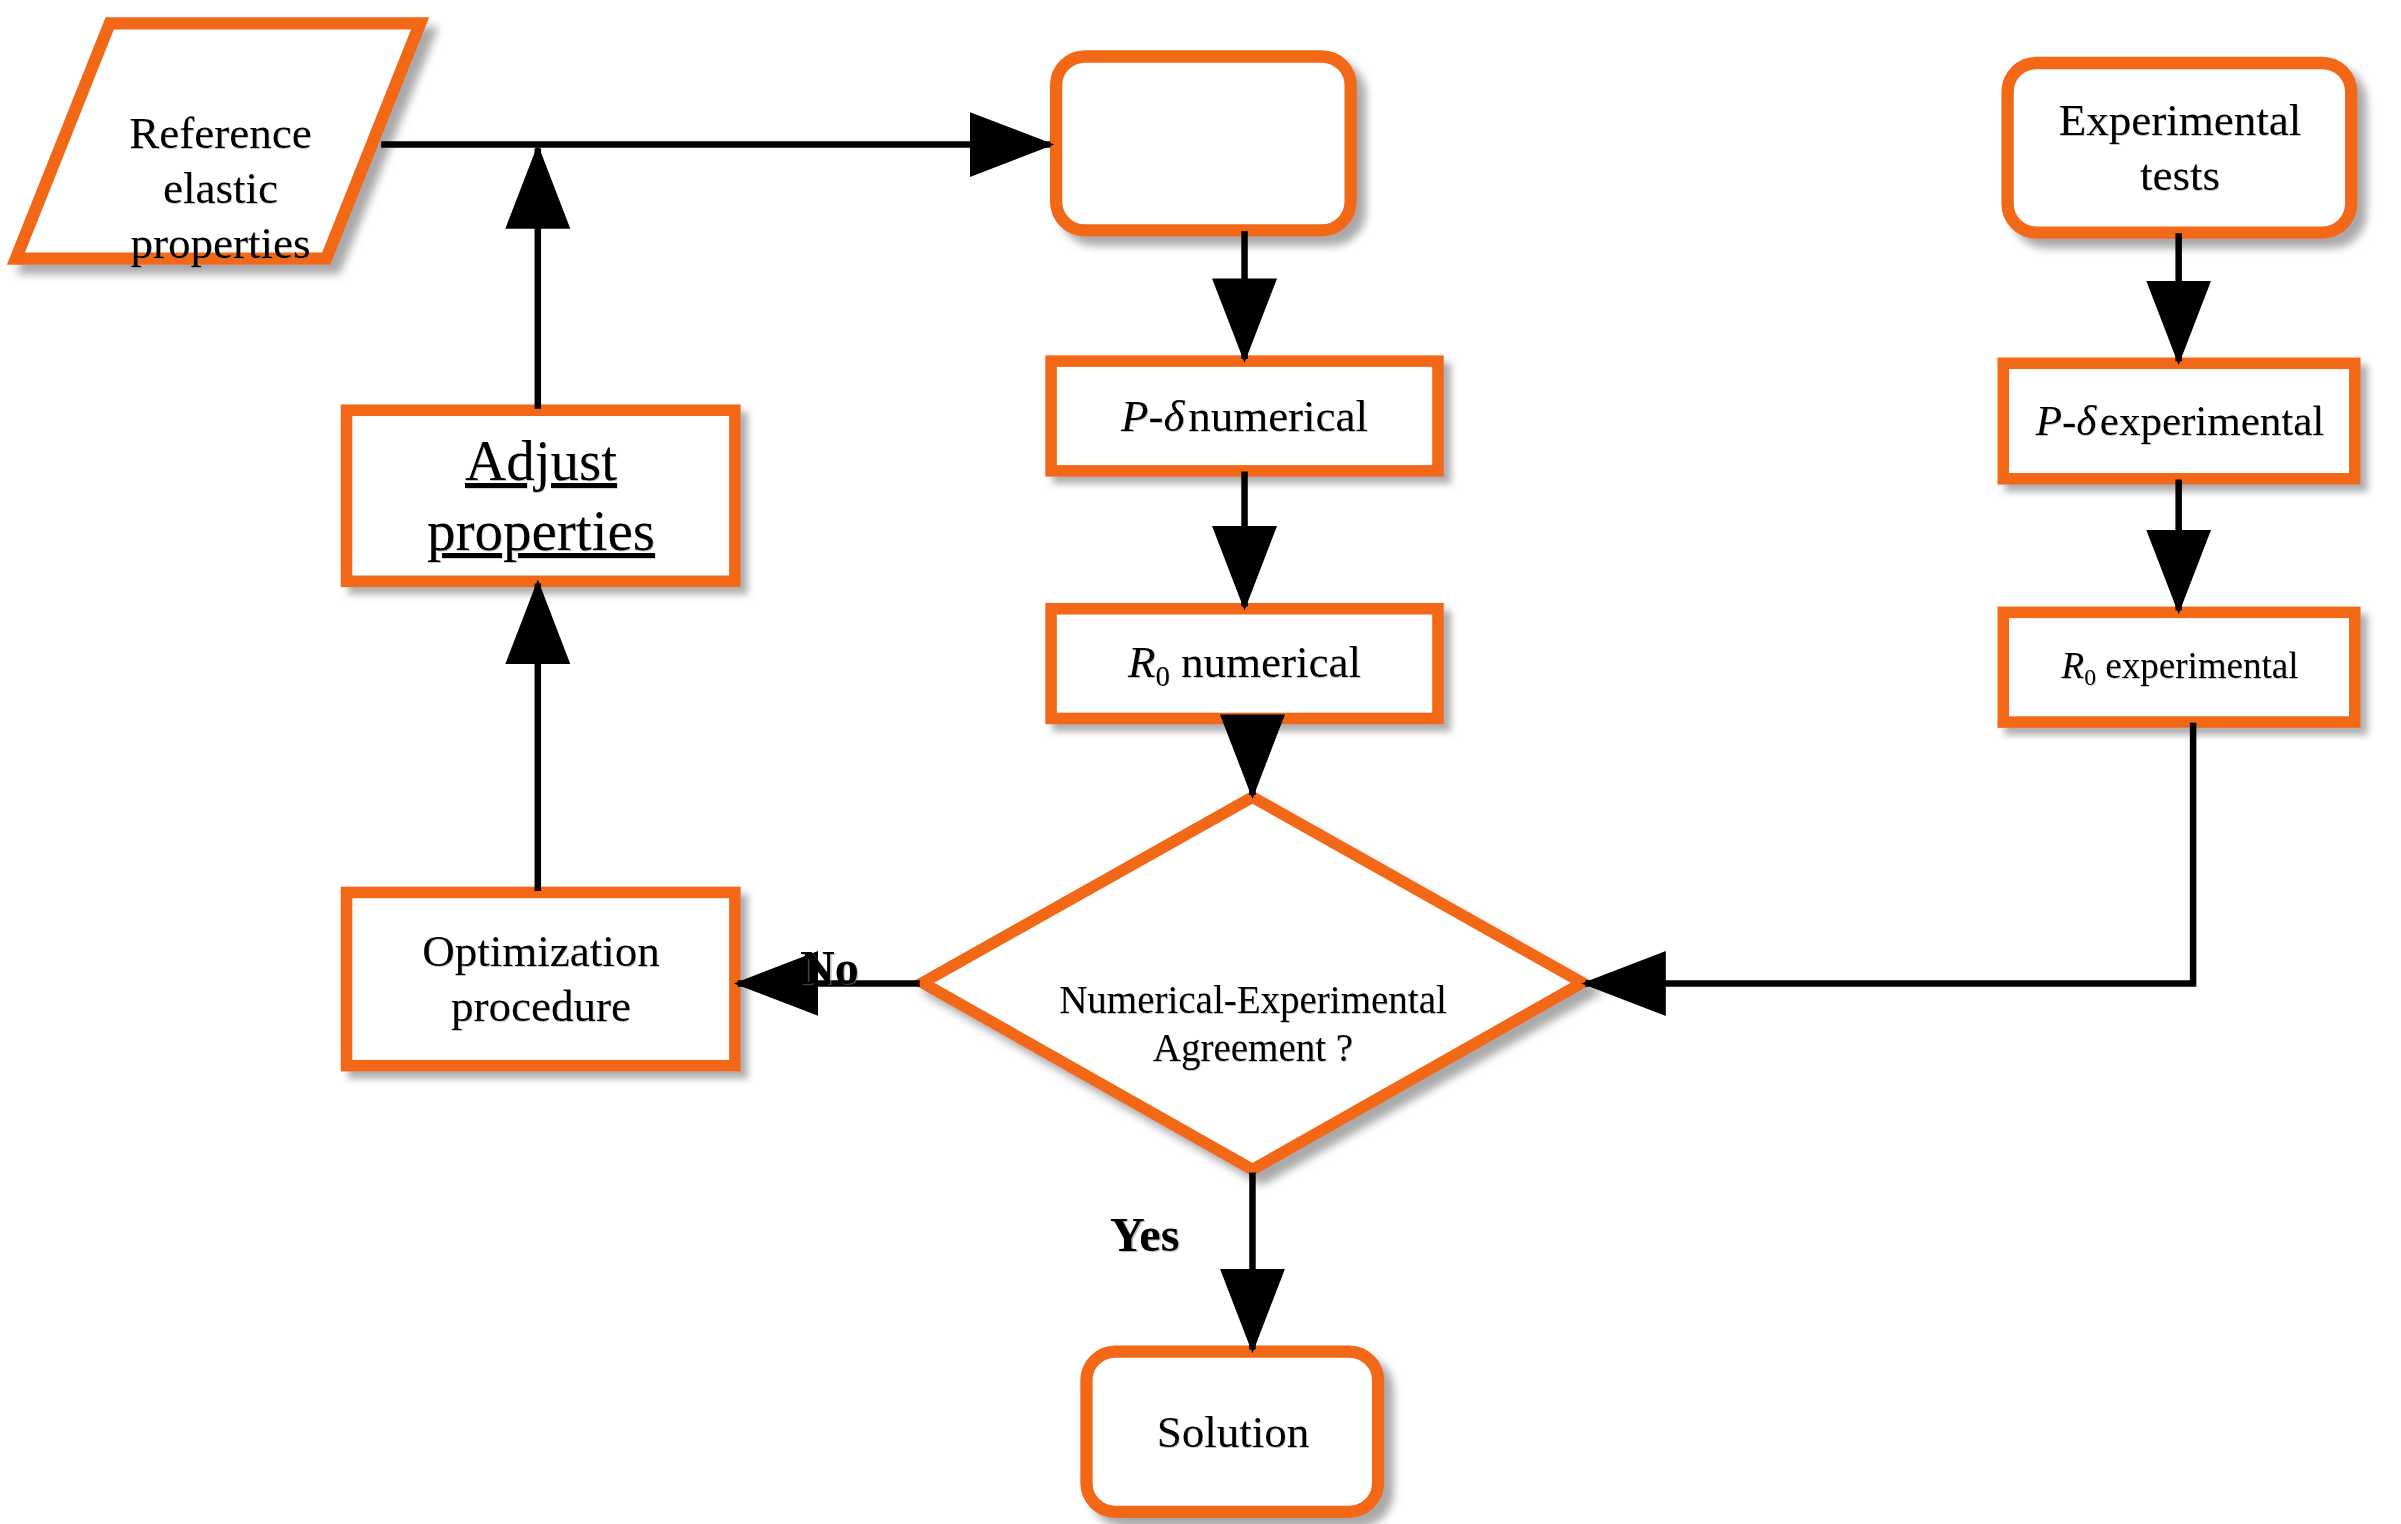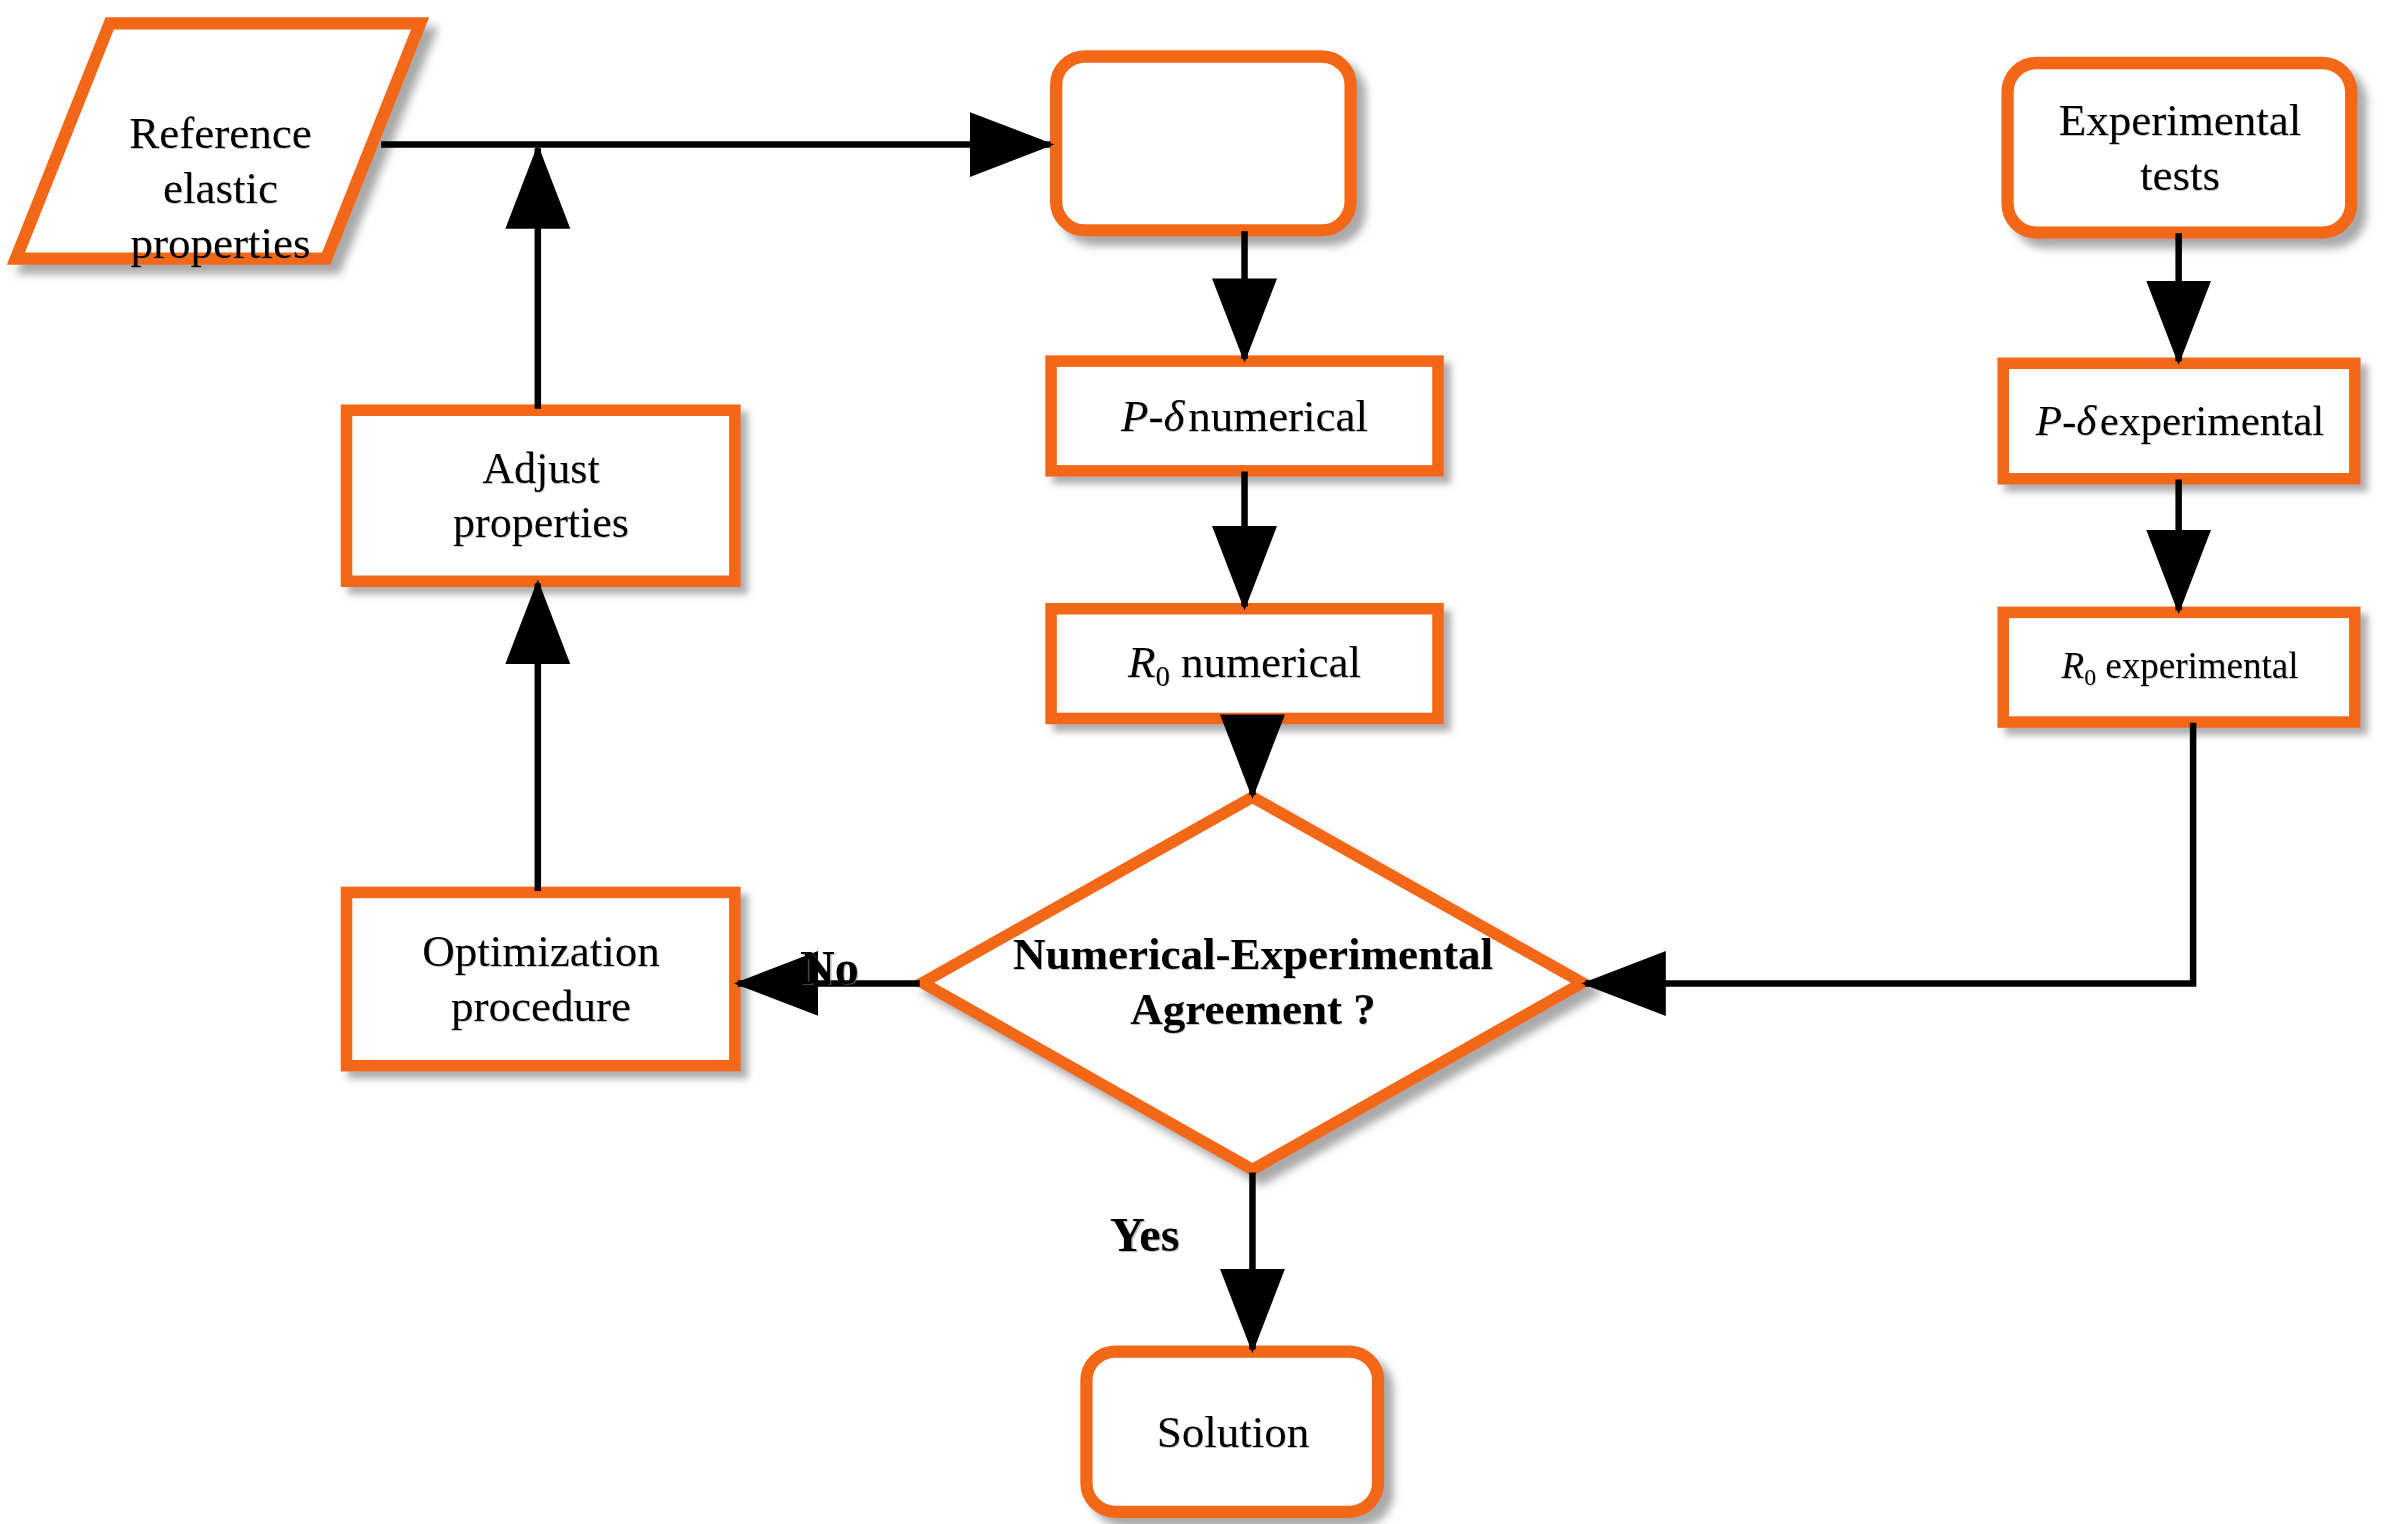--- a/index.html
+++ b/index.html
@@ -122,27 +122,27 @@
 tests</div>
 
   <div class="node-label" style="left:1051px; top:361px; width:387px; height:110px; font-size:45px;"><span><span class="ital">P</span>-<span class="ital">δ</span> numerical</span></div>
 
   <div class="node-label" style="left:2004px; top:363px; width:352px; height:116px; font-size:43px;justify-content:center;"><span><span class="ital">P</span>-<span class="ital">δ</span> experimental</span></div>
 
   <div class="node-label" style="left:1051px; top:609px; width:387px; height:110px; font-size:45px;"><span><span class="ital">R</span><span class="sub">0</span> numerical</span></div>
 
   <div class="node-label" style="left:2004px; top:612px; width:352px; height:110px; font-size:37px;"><span><span class="ital">R</span><span class="sub">0</span> experimental</span></div>
 
-  <div class="node-label" style="left:968px; top:859px; width:570px; height:245px; font-size:45px;font-weight:bold;">Numerical-Experimental
+  <div class="node-label" style="left:968px; top:901px; width:570px; height:245px; font-size:39px;">Numerical-Experimental
 Agreement ?</div>
 
   <div class="node-label" style="left:347px; top:892px; width:388px; height:173px; font-size:45px;">Optimization
 procedure</div>
 
-  <div class="node-label" style="left:347px; top:410px; width:388px; height:171px; font-size:44px;">Adjust
+  <div class="node-label" style="left:347px; top:410px; width:388px; height:171px; font-size:57px;text-decoration:underline;">Adjust
 properties</div>
 
   <div class="node-label" style="left:1087px; top:1352px; width:292px; height:160px; font-size:45px;">Solution</div>
 
   <div class="edge-label" style="left:800px; top:940px; font-size:48px;">No</div>
 
   <div class="edge-label" style="left:1110px; top:1207px; font-size:48px;">Yes</div>
 
 </div>
 

